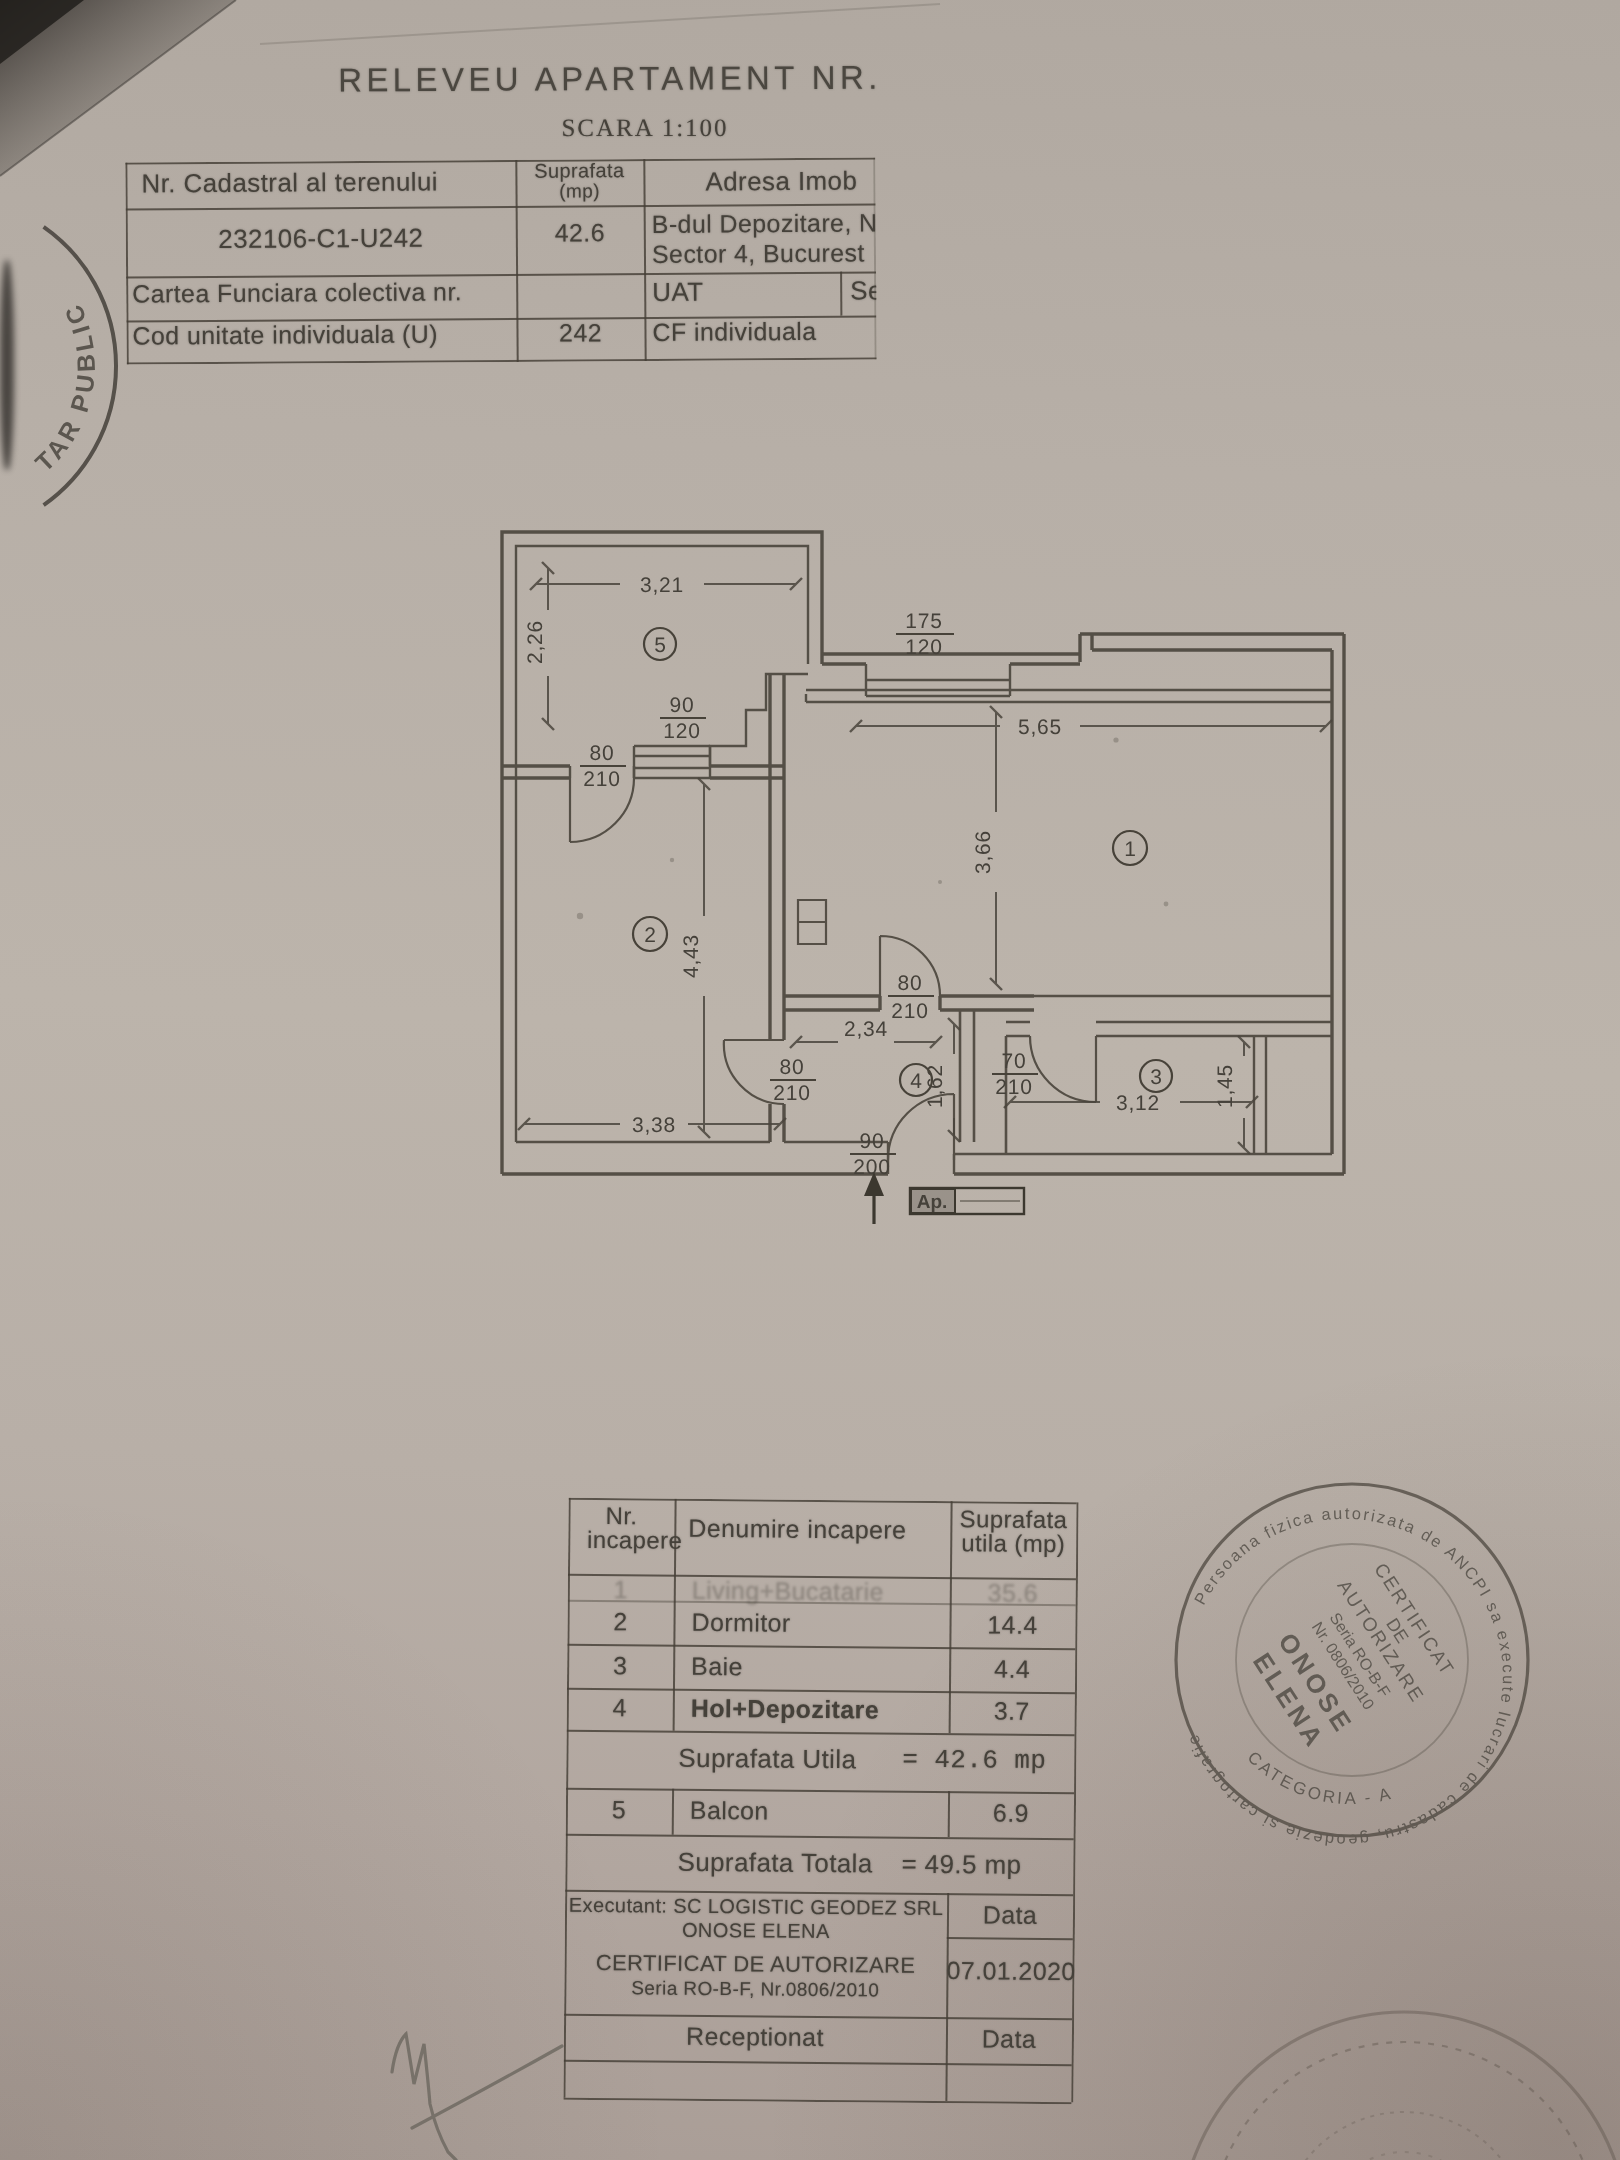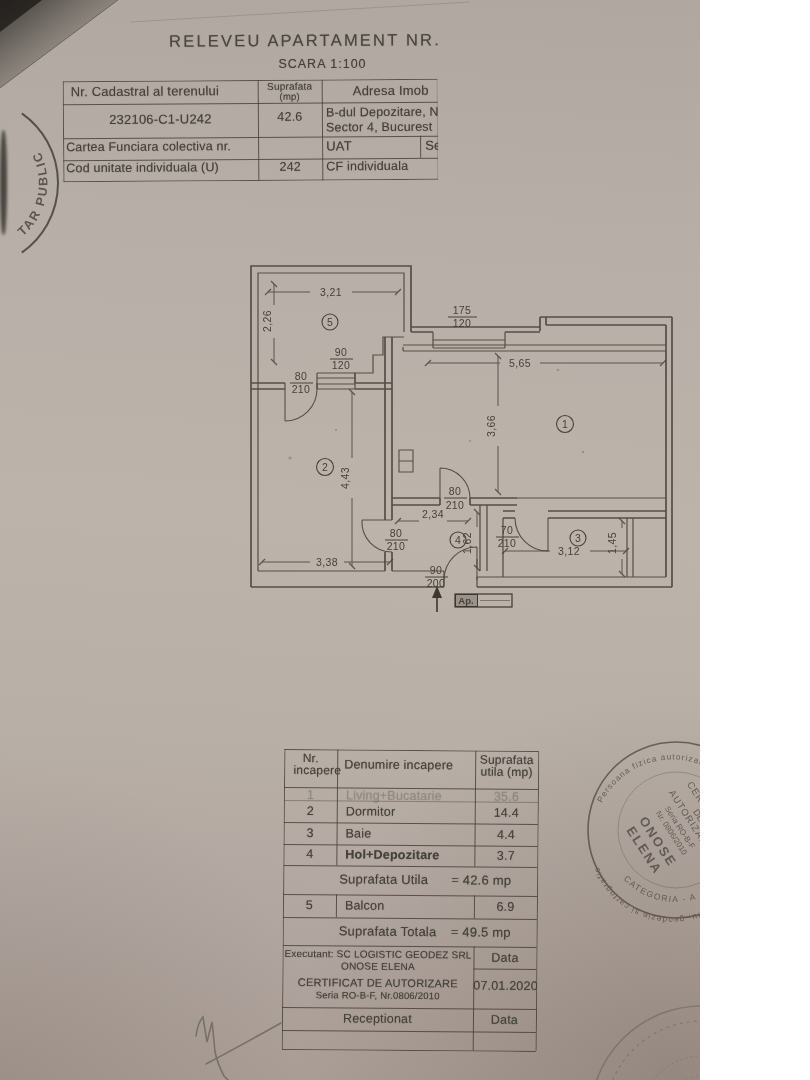--- a/index.html
+++ b/index.html
@@ -1,17 +1,17 @@
 <!DOCTYPE html>
 <html><head>
 <meta charset="utf-8">
 <style>
   html,body{margin:0;padding:0;}
   .page{
-    position:relative;width:700px;height:1080px;overflow:hidden;
+    position:relative;width:810px;height:1080px;overflow:hidden;
     font-family:"Liberation Sans","DejaVu Sans",sans-serif;
     background:
       radial-gradient(circle at 96% 99%, rgba(60,42,34,0.20), transparent 30%),
       radial-gradient(circle at 0% 100%, rgba(60,48,40,0.12), transparent 25%),
       linear-gradient(183deg,#b0a8a0 0%,#b7afa7 22%,#bcb4ab 48%,#b8afa7 68%,#b2a7a0 84%,#a99d96 100%);
   }
   .t{position:absolute;white-space:nowrap;color:#45413a;text-shadow:0 0 1px rgba(69,66,60,.55);letter-spacing:.2px;}
   .ctr{text-align:center;}
   .hl,.vl{position:absolute;background:rgba(68,62,54,.82);}
   .hl{height:1px;}
@@ -23,21 +23,21 @@
   .planlabel{font-size:10.5px;letter-spacing:.4px;}
 </style>
 </head>
 <body>
 
 <div class="page">
 
   <div class="edge-blob"></div>
 
   <div class="t ctr" style="left:150px;top:31px;width:310px;font-size:16.5px;letter-spacing:2.2px;color:#4b4740;transform:rotate(-.3deg);">RELEVEU  APARTAMENT  NR.</div>
-  <div class="t ctr" style="left:240px;top:57px;width:165px;font-size:12.5px;letter-spacing:1px;">SCARA 1:100</div>
+  <div class="t ctr" style="left:240px;top:57px;width:165px;font-size:12.5px;letter-spacing:1px;font-family:Liberation Serif, serif;">SCARA 1:100</div>
 
   <div class="tbl" style="left:63px;top:80px;width:375px;height:101px;transform:rotate(-.4deg);">
     <div class="hl" style="left:0;top:0;width:375px;"></div>
     <div class="hl" style="left:0;top:23px;width:375px;"></div>
     <div class="hl" style="left:0;top:57px;width:375px;"></div>
     <div class="hl" style="left:0;top:79px;width:375px;"></div>
     <div class="hl" style="left:0;top:100px;width:375px;"></div>
     <div class="vl" style="left:0;top:0;height:101px;"></div>
     <div class="vl" style="left:195px;top:0;height:101px;"></div>
     <div class="vl" style="left:259px;top:0;height:101px;"></div>
@@ -98,21 +98,21 @@
 
     <div class="t ctr" style="left:0;top:77px;width:53px;font-size:12.5px;">3</div>
     <div class="t" style="left:62px;top:77px;font-size:12.5px;">Baie</div>
     <div class="t ctr" style="left:191px;top:77px;width:63px;font-size:12.5px;">4.4</div>
 
     <div class="t ctr" style="left:0;top:98px;width:53px;font-size:12.5px;">4</div>
     <div class="t" style="left:62px;top:98px;font-size:12.5px;font-weight:bold;">Hol+Depozitare</div>
     <div class="t ctr" style="left:191px;top:98px;width:63px;font-size:12.5px;">3.7</div>
 
     <div class="t" style="left:56px;top:122px;font-size:13px;">Suprafata Utila</div>
-    <div class="t" style="left:168px;top:122px;font-size:13px;">= 42.6 mp</div>
+    <div class="t" style="left:168px;top:122px;font-size:13px;font-family:Liberation Mono, monospace;">= 42.6 mp</div>
 
     <div class="t ctr" style="left:0;top:149px;width:53px;font-size:12.5px;">5</div>
     <div class="t" style="left:62px;top:149px;font-size:12.5px;">Balcon</div>
     <div class="t ctr" style="left:191px;top:149px;width:63px;font-size:12.5px;">6.9</div>
 
     <div class="t" style="left:56px;top:174px;font-size:13px;">Suprafata Totala</div>
     <div class="t" style="left:168px;top:174px;font-size:13px;">= 49.5 mp</div>
 
     <div class="t ctr" style="left:0;top:199px;width:191px;font-size:10px;">Executant: SC LOGISTIC GEODEZ SRL</div>
     <div class="t ctr" style="left:0;top:211px;width:191px;font-size:10px;">ONOSE ELENA</div>

